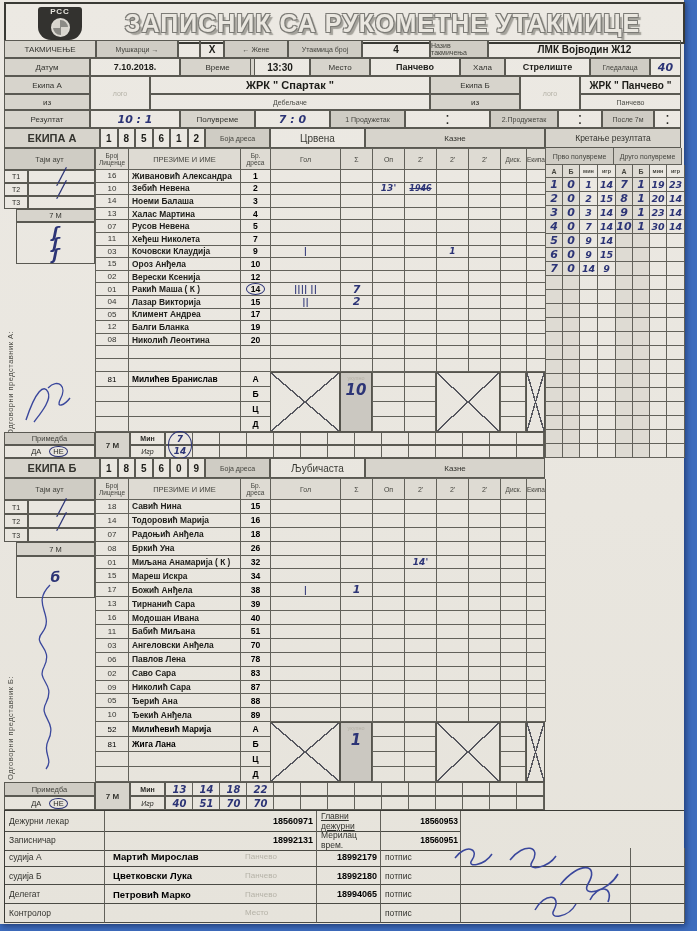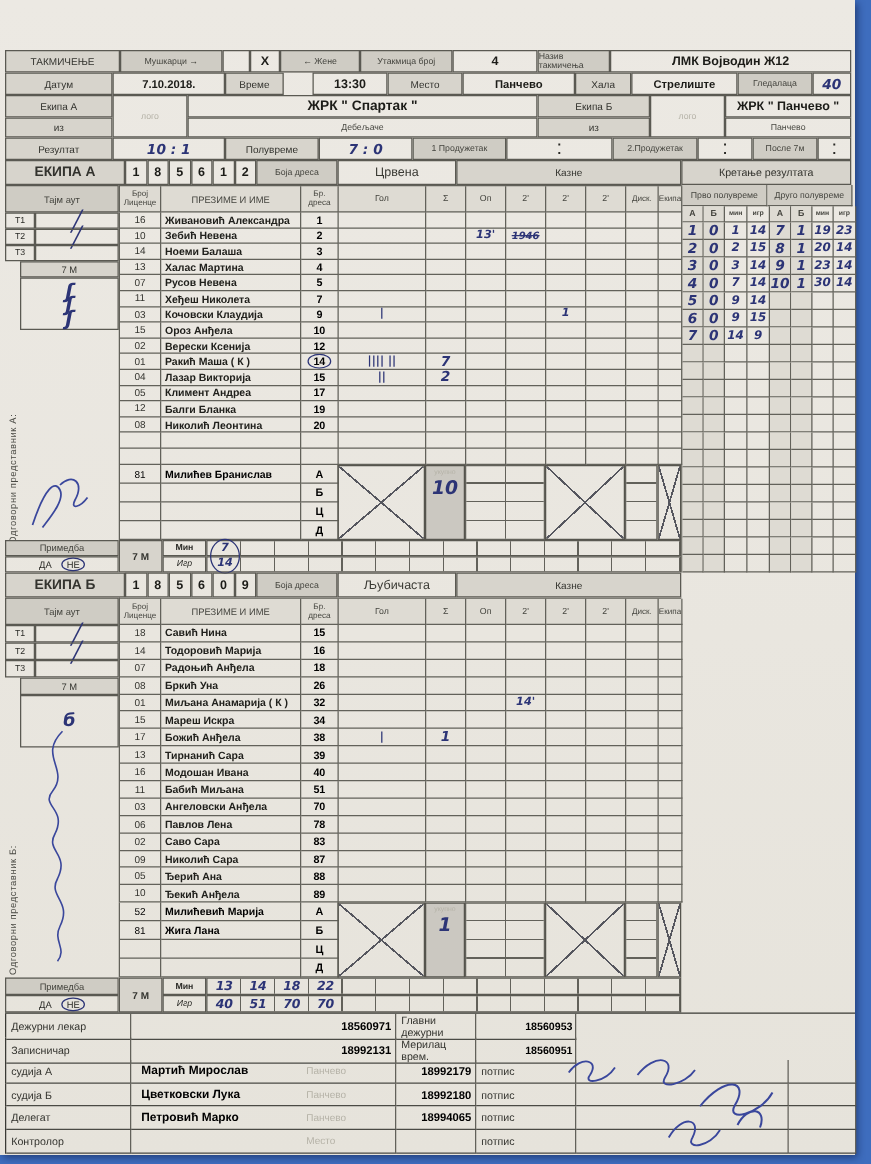--- a/index.html
+++ b/index.html
@@ -41,37 +41,44 @@
   .side-label{position:absolute;writing-mode:vertical-rl;transform:rotate(180deg);font-size:7.5px;color:#4a4a44;letter-spacing:.5px;}
   .primgrid{background-image:repeating-linear-gradient(90deg,transparent 0 26px,#62615a 26px 27px);}
   svg.sig{position:absolute;overflow:visible;}
 </style>
 </head>
 <body>
 
 <div id="stage">
 <div id="paper">
 
+  <div class="hdr">
+    <div class="logo">
+      <span class="rss">РСС</span>
+      <span class="ball"></span>
+    </div>
+    <div class="title">ЗАПИСНИК СА РУКОМЕТНЕ УТАКМИЦЕ</div>
+  </div>
 
   <div>
     <div class="cell lab" style="left:4px;top:40px;width:92px;height:18px;">ТАКМИЧЕЊЕ</div>
     <div class="cell lab2" style="left:96px;top:40px;width:82px;height:18px;"><span>Мушкарци</span>&nbsp;<span>→</span></div>
     <div class="cell" style="left:178px;top:40px;width:22px;height:18px;"></div>
     <div class="cell val" style="left:200px;top:40px;width:24px;height:18px;">X</div>
     <div class="cell lab2" style="left:224px;top:40px;width:64px;height:18px;"><span>←</span>&nbsp;<span>Жене</span></div>
     <div class="cell lab2" style="left:288px;top:40px;width:74px;height:18px;">Утакмица број</div>
     <div class="cell val" style="left:362px;top:40px;width:68px;height:18px;">4</div>
     <div class="cell lab2" style="left:430px;top:40px;width:58px;height:18px;">Назив такмичења</div>
     <div class="cell val" style="left:488px;top:40px;width:193px;height:18px;">ЛМК Војводин Ж12</div>
   </div>
 
   <div>
     <div class="cell lab" style="left:4px;top:58px;width:86px;height:18px;">Датум</div>
     <div class="cell val" style="left:90px;top:58px;width:90px;height:18px;font-size:9px;">7.10.2018.</div>
-    <div class="cell lab" style="left:180px;top:58px;width:47px;height:18px;">Време</div>
+    <div class="cell lab" style="left:180px;top:58px;width:75px;height:18px;">Време</div>
     <div class="cell val" style="left:250px;top:58px;width:60px;height:18px;">13:30</div>
     <div class="cell lab" style="left:310px;top:58px;width:60px;height:18px;">Место</div>
     <div class="cell val" style="left:370px;top:58px;width:90px;height:18px;font-size:9px;">Панчево</div>
     <div class="cell lab" style="left:460px;top:58px;width:45px;height:18px;">Хала</div>
     <div class="cell val" style="left:505px;top:58px;width:85px;height:18px;font-size:9px;">Стрелиште</div>
     <div class="cell lab2" style="left:590px;top:58px;width:60px;height:18px;">Гледалаца</div>
     <div class="cell" style="left:650px;top:58px;width:31px;height:18px;">
           <span class="hw hw-num">40</span>
         </div>
   </div>
@@ -1751,21 +1758,21 @@
           <span class="hw" style="font-size:10px;width:27px;text-align:center;flex:none;">70</span>
           <span class="hw" style="font-size:10px;width:27px;text-align:center;flex:none;">70</span>
         </div>
   </div>
 
   <div class="abs" style="left:4px;top:810px;width:680px;border-top:1px solid #3a3a35;">
 
   <div style="display:grid;grid-template-columns:100px 212px 64px 80px 170px 54px;height:18.6px;border-left:1px solid #3a3a35;">
       <div style="border-right:1px solid #62615a;border-bottom:1px solid #4a4a44;display:flex;align-items:center;padding-left:4px;font-size:8.5px;color:#33332e;">Дежурни лекар</div>
       <div style="border-right:1px solid #62615a;border-bottom:1px solid #4a4a44;display:flex;align-items:center;justify-content:flex-end;padding-right:3px;font-weight:bold;font-size:9px;">18560971</div>
-      <div style="border-right:1px solid #62615a;border-bottom:1px solid #4a4a44;display:flex;align-items:center;padding-left:4px;font-size:8.5px;color:#33332e;">Главни дежурни</div>
+      <div style="border-right:1px solid #62615a;border-bottom:1px solid #4a4a44;display:flex;align-items:center;padding-left:4px;font-size:8.5px;color:#33332e;text-decoration:underline;">Главни дежурни</div>
       <div style="border-right:1px solid #62615a;border-bottom:1px solid #4a4a44;display:flex;align-items:center;justify-content:flex-end;padding-right:2px;font-weight:bold;font-size:8.5px;">18560953</div>
     </div>
         <div style="display:grid;grid-template-columns:100px 212px 64px 80px 170px 54px;height:18.6px;border-left:1px solid #3a3a35;">
       <div style="border-right:1px solid #62615a;border-bottom:1px solid #4a4a44;display:flex;align-items:center;padding-left:4px;font-size:8.5px;color:#33332e;">Записничар</div>
       <div style="border-right:1px solid #62615a;border-bottom:1px solid #4a4a44;display:flex;align-items:center;justify-content:flex-end;padding-right:3px;font-weight:bold;font-size:9px;">18992131</div>
       <div style="border-right:1px solid #62615a;border-bottom:1px solid #4a4a44;display:flex;align-items:center;padding-left:4px;font-size:8.5px;color:#33332e;">Мерилац врем.</div>
       <div style="border-right:1px solid #62615a;border-bottom:1px solid #4a4a44;display:flex;align-items:center;justify-content:flex-end;padding-right:2px;font-weight:bold;font-size:8.5px;">18560951</div>
     </div>
         <div style="display:grid;grid-template-columns:100px 212px 64px 80px 170px 54px;height:18.6px;border-left:1px solid #3a3a35;">
       <div style="border-right:1px solid #62615a;border-bottom:1px solid #4a4a44;display:flex;align-items:center;padding-left:4px;font-size:8.5px;color:#33332e;">судија А</div>

